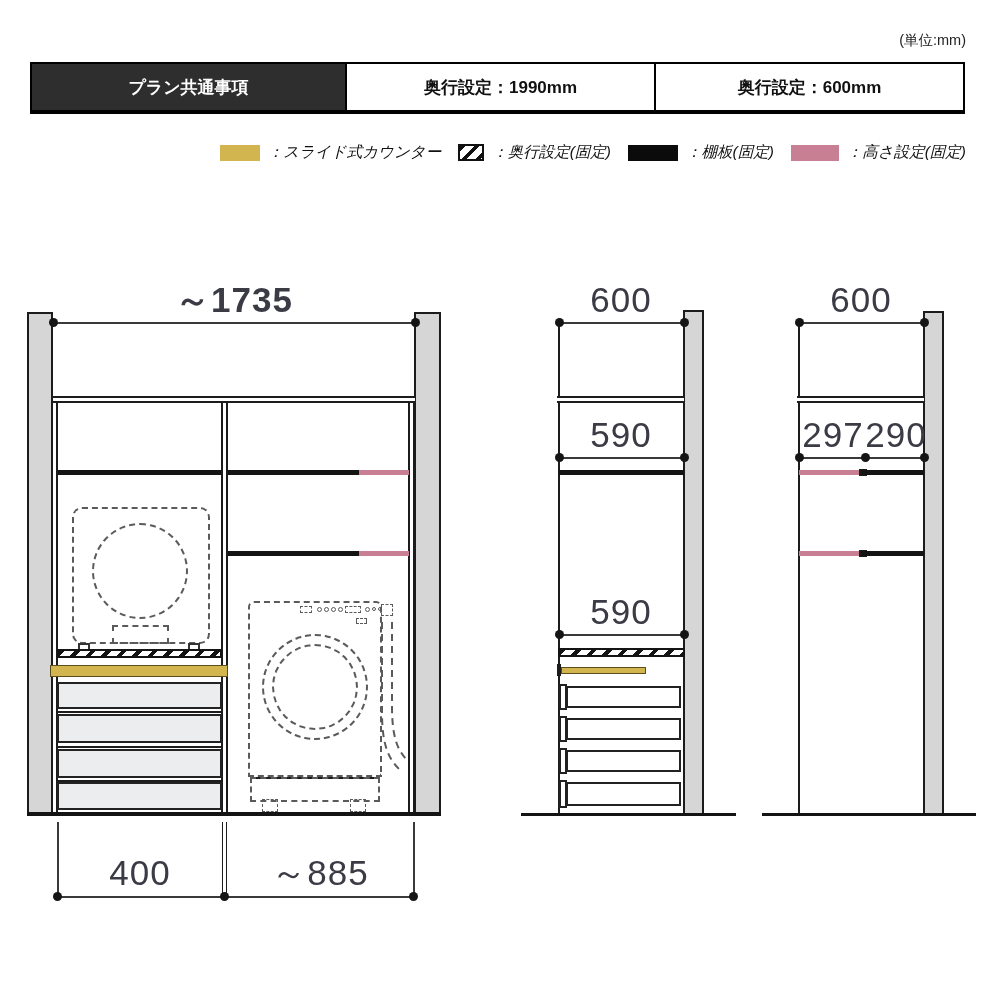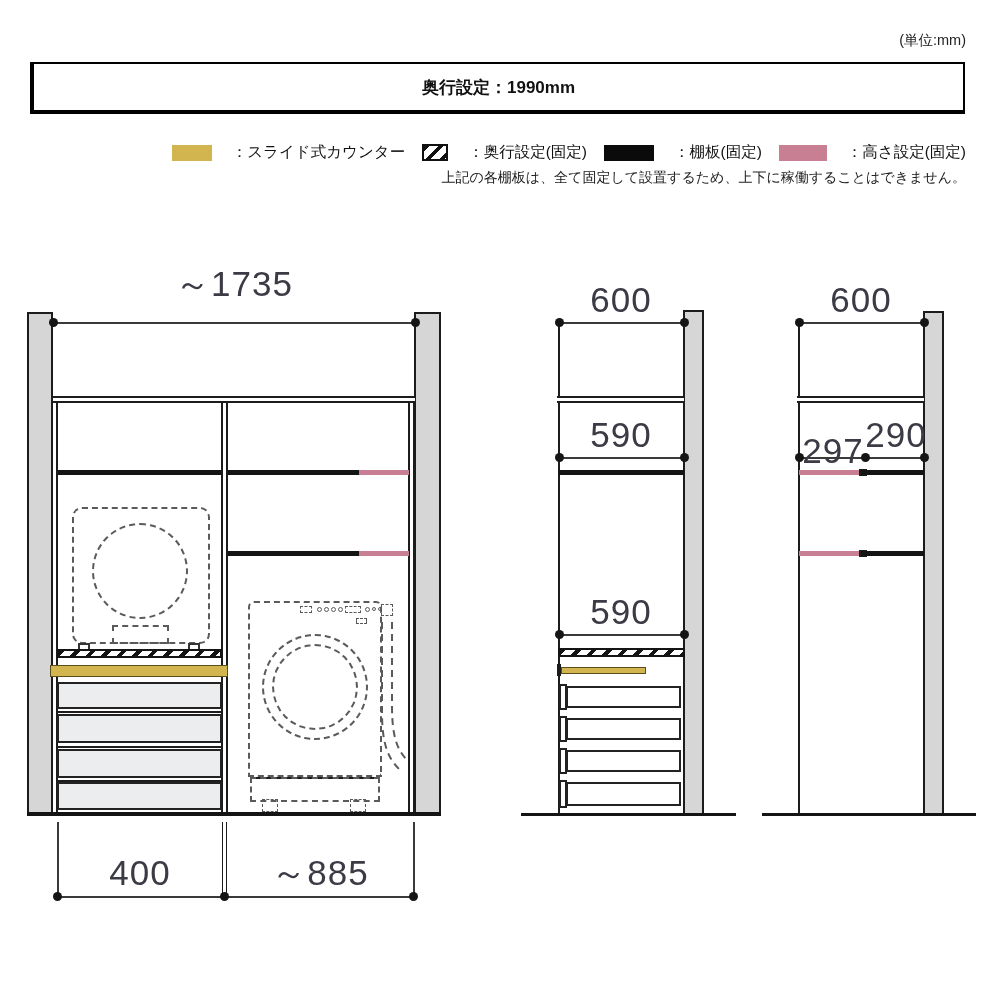--- a/index.html
+++ b/index.html
@@ -9,21 +9,21 @@
   
   .title{left:28px;top:10px;font-size:27px;font-weight:bold;letter-spacing:2px;color:#151515;}
   .unit{right:34px;top:31px;font-size:14.5px;color:#222;}
   .specbar{left:30px;top:62px;width:935px;height:52px;border:2px solid #000;border-bottom:4px solid #000;
            display:flex;box-sizing:border-box;background:#fff;}
   .specbar .cell{display:flex;align-items:center;justify-content:center;font-size:17px;font-weight:bold;}
   .cell-dark{width:313px;background:#2e2e2e;color:#fff;}
   .cell-light{flex:1;border-left:2px solid #000;color:#111;}
   
   .legend{right:34px;top:142px;display:flex;align-items:center;gap:17px;}
-  .legend-item{display:flex;align-items:center;gap:20px;font-size:15.5px;color:#111;white-space:nowrap;}
+  .legend-item{display:flex;align-items:center;gap:8px;font-size:15.5px;color:#111;white-space:nowrap;font-style:italic;}
   .sw{height:16px;display:inline-block;}
   .sw-yellow{width:40px;background:#d3b550;}
   .sw-hatch{width:26px;background:repeating-linear-gradient(135deg,#111 0 4px,#fff 4px 10px);
             border:2px solid #111;box-sizing:border-box;height:17px;}
   .sw-black{width:50px;background:#0b0b0b;}
   .sw-pink{width:48px;background:#c87f94;}
   .legend-note{right:34px;top:169px;font-size:14px;color:#222;}
   
   .dot{position:absolute;width:9px;height:9px;border-radius:50%;background:#151515;}
   .dim{position:absolute;color:#3b3b45;font-size:35px;line-height:1;text-align:center;letter-spacing:1px;}
@@ -48,51 +48,52 @@
   .floor{position:absolute;background:#141414;height:3px;}
 </style>
 </head>
 <body>
 
 <div class="page">
 
   <div class="abs unit">(単位:mm)</div>
 
   <div class="abs specbar">
+    <div class="cell cell-dark">プラン共通事項</div>
     <div class="cell cell-light">奥行設定：1990mm</div>
+    <div class="cell cell-light">奥行設定：600mm</div>
   </div>
 
   <div class="abs legend">
     <div class="legend-item">
       <span class="sw sw-yellow"></span>
       <span>：スライド式カウンター</span>
     </div>
     <div class="legend-item">
       <span class="sw sw-hatch"></span>
       <span>：奥行設定(固定)</span>
     </div>
     <div class="legend-item">
       <span class="sw sw-black"></span>
       <span>：棚板(固定)</span>
     </div>
     <div class="legend-item">
       <span class="sw sw-pink"></span>
       <span>：高さ設定(固定)</span>
     </div>
   </div>
-  <div class="abs legend-note">上記の各棚板は、全て固定して設置するため、上下に稼働することはできません。</div>
 
   <div>
     <div class="post" style="left:27px;top:312px;width:26px;height:503px;"></div>
     <div class="post" style="left:414px;top:312px;width:27px;height:503px;"></div>
 
     <div class="hl" style="left:53px;top:322px;width:362px;"></div>
     <div class="dot" style="left:49px;top:318px;"></div>
     <div class="dot" style="left:411px;top:318px;"></div>
-    <div class="dim" style="left:139px;top:266px;width:190px;">～1735</div>
+    <div class="dim" style="left:139px;top:282px;width:190px;font-weight:bold;">～1735</div>
 
     <div class="dbl-h" style="left:53px;top:396px;width:362px;height:7px;"></div>
     <div class="edge-v" style="left:56px;top:403px;width:2px;height:410px;"></div>
     <div class="dbl-v" style="left:408px;top:403px;width:7px;height:410px;"></div>
     <div class="dbl-v" style="left:221px;top:403px;width:7px;height:410px;"></div>
 
     <div class="shelf-black" style="left:58px;top:470px;width:163px;"></div>
     <div class="shelf-black" style="left:228px;top:470px;width:131px;"></div>
     <div class="shelf-pink" style="left:359px;top:470px;width:50px;"></div>
     <div class="shelf-black" style="left:228px;top:551px;width:131px;"></div>
@@ -191,21 +192,21 @@
     <div class="post" style="left:923px;top:311px;width:21px;height:504px;"></div>
     <div class="edge-v" style="left:798px;top:322px;width:2px;height:492px;"></div>
 
     <div class="hl" style="left:799px;top:322px;width:125px;"></div>
     <div class="dot" style="left:795px;top:318px;"></div>
     <div class="dot" style="left:920px;top:318px;"></div>
     <div class="dim" style="left:811px;top:282px;width:100px;">600</div>
 
     <div class="dbl-h" style="left:797px;top:396px;width:127px;height:7px;"></div>
 
-    <div class="dim" style="left:793px;top:417px;width:80px;margin-top:16px;">297</div>
+    <div class="dim" style="left:793px;top:417px;width:80px;">297</div>
     <div class="dim" style="left:856px;top:417px;width:80px;">290</div>
     <div class="hl" style="left:799px;top:457px;width:125px;"></div>
     <div class="dot" style="left:795px;top:453px;"></div>
     <div class="dot" style="left:861px;top:453px;"></div>
     <div class="dot" style="left:920px;top:453px;"></div>
 
     <div class="shelf-pink" style="left:799px;top:470px;width:62px;"></div>
     <div class="edge-h" style="left:859px;top:469px;width:8px;height:7px;"></div>
     <div class="shelf-black" style="left:861px;top:470px;width:63px;"></div>
 

